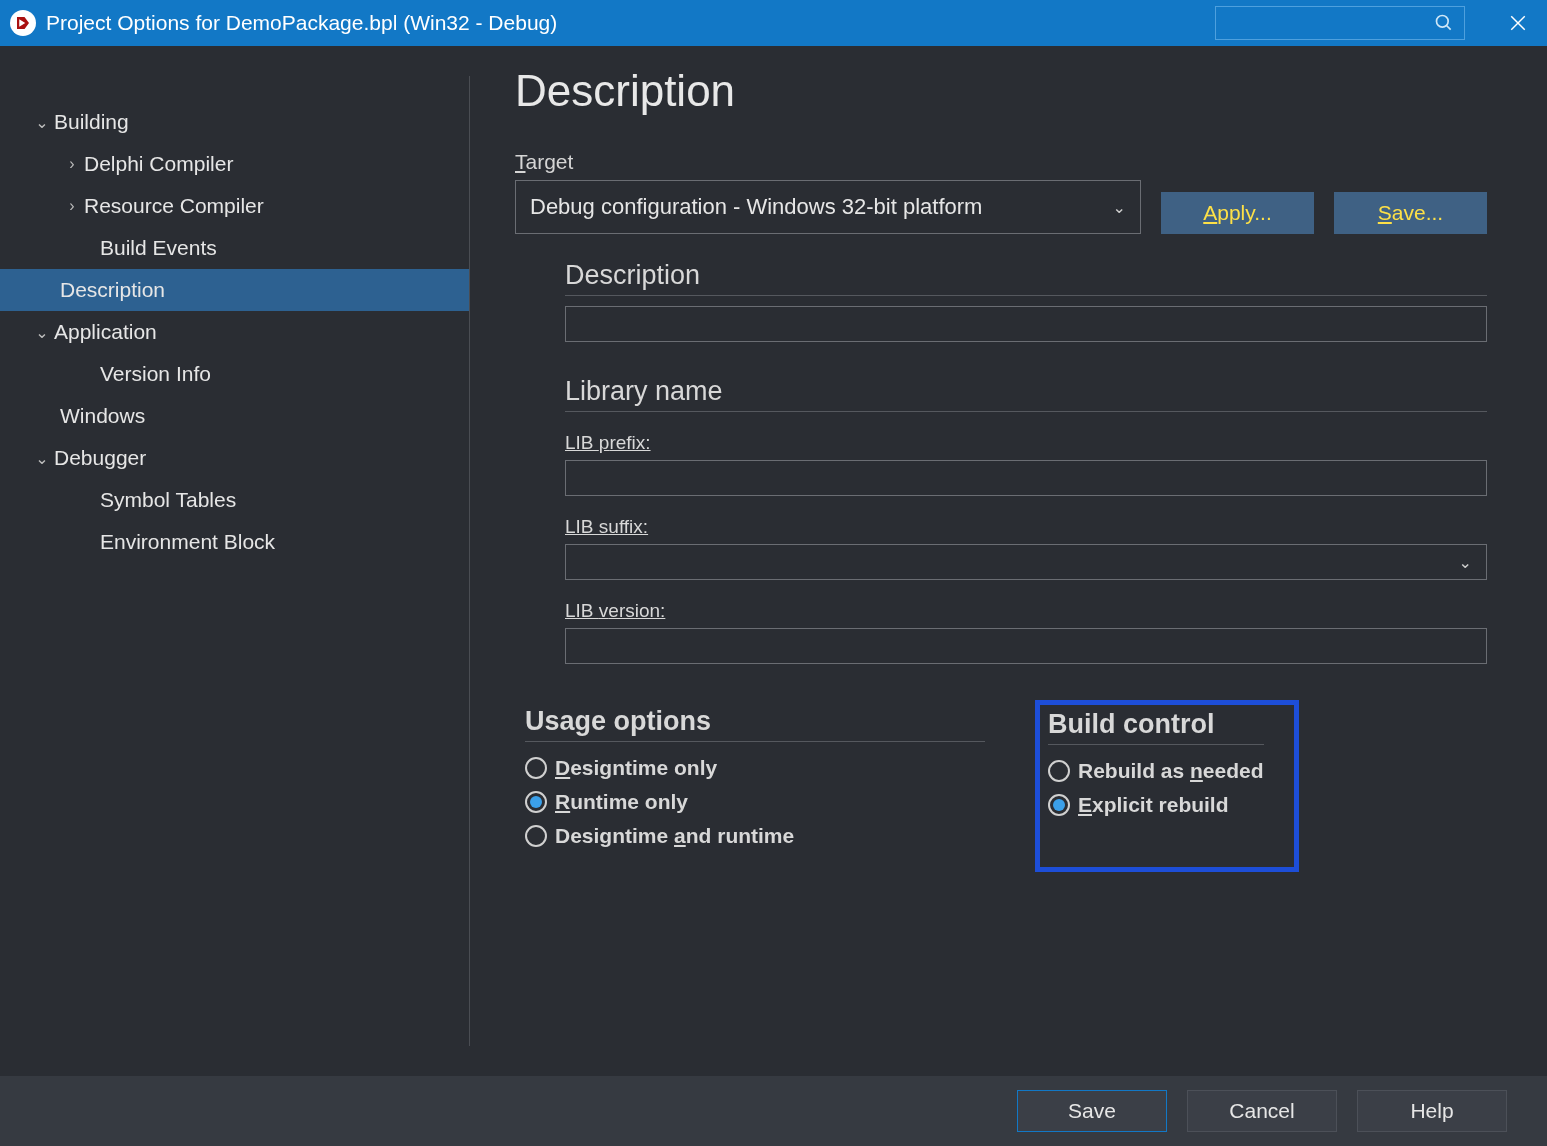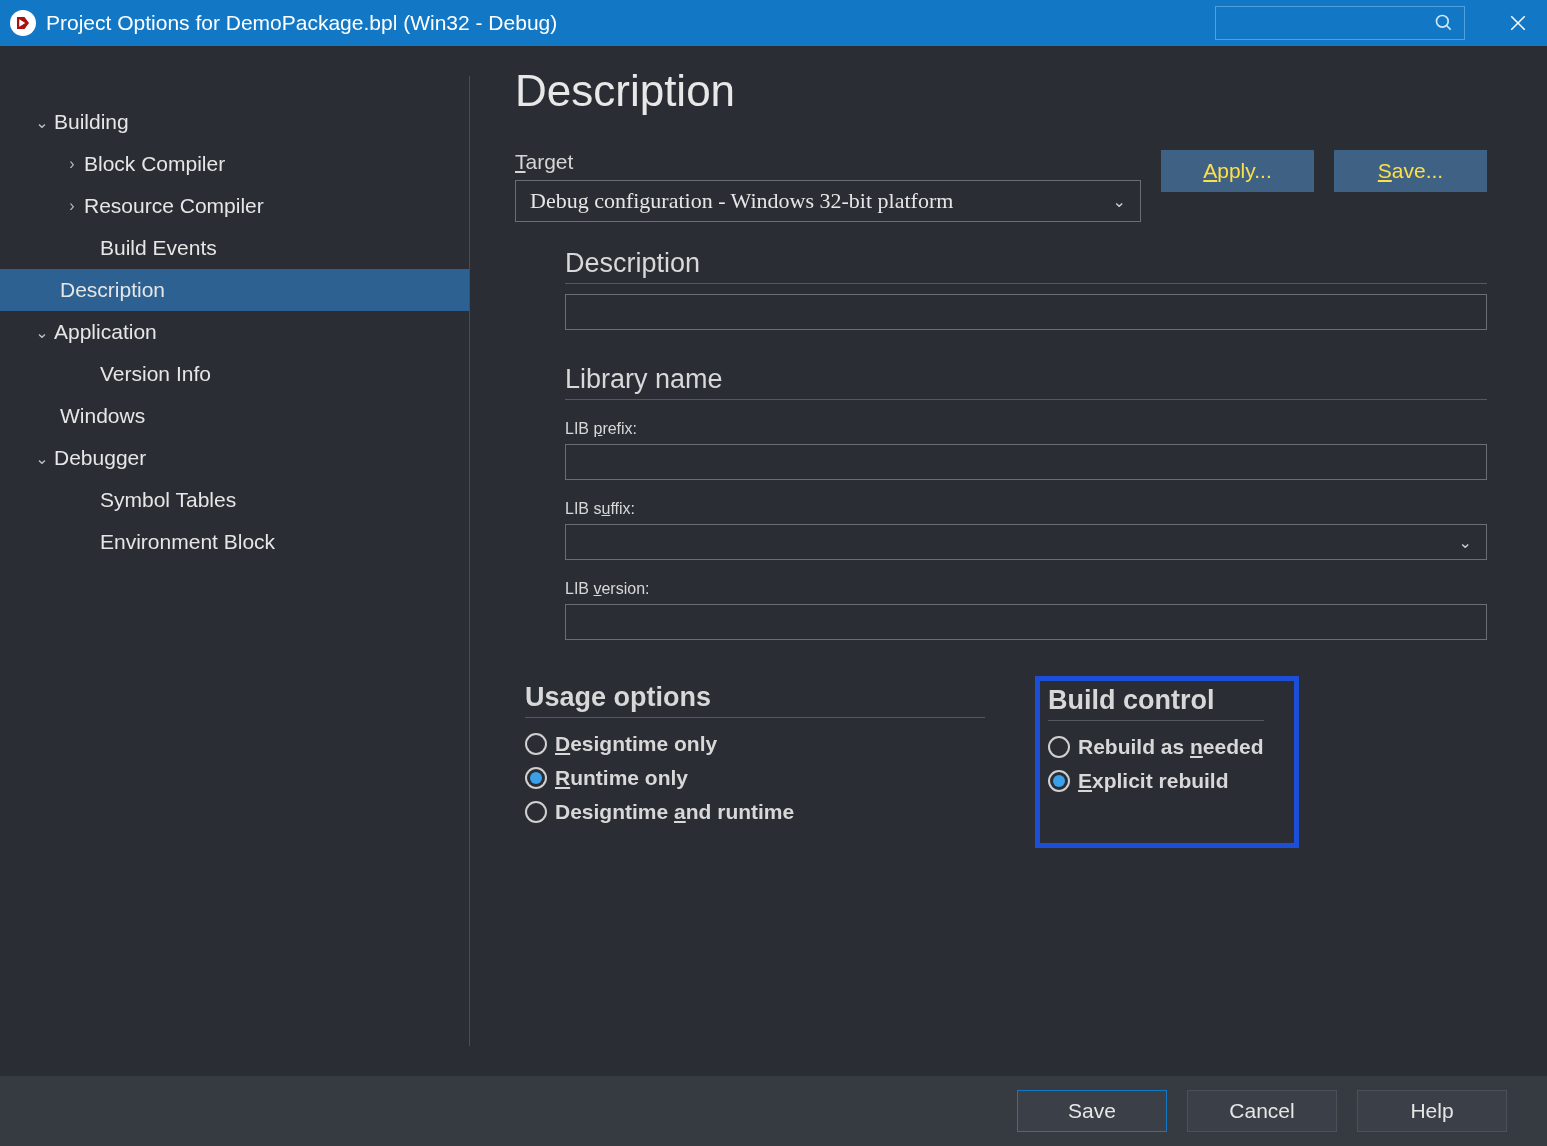--- a/index.html
+++ b/index.html
@@ -88,40 +88,40 @@
     overflow: auto;
   }
   .page-title {
     font-size: 44px;
     color: #e8e8e8;
     font-weight: 400;
     margin-bottom: 34px;
   }
   .target-row {
     display: flex;
+    align-items: flex-end;
     gap: 20px;
     margin-bottom: 26px;
   }
   .target-block { flex: 0 0 auto; }
   .field-label {
     font-size: 21px;
     margin-bottom: 6px;
     color: #d5d5d5;
   }
   .field-label .ul { text-decoration: underline; }
   .select-box {
-    width: 626px; height: 42px;
+    width: 626px; height: 54px;
     border: 1px solid #6a6d73;
     background: #2a2d33;
     display: flex; align-items: center;
     padding: 0 14px;
     font-size: 22px;
     color: #e6e6e6;
     position: relative;
-    font-family: Liberation Serif, serif;
   }
   .select-chevron {
     position: absolute; right: 14px;
     font-size: 16px; color: #ccc;
   }
   .btn-blue {
     height: 42px;
     width: 172px;
     background: #3f6184;
     color: #fde047;
@@ -155,22 +155,23 @@
     height: 36px;
     border: 1px solid #6a6d73;
     background: #2a2d33;
     display: flex; align-items: center;
     padding: 0 10px;
     font-size: 20px;
     position: relative;
   }
   .combo-chevron { position: absolute; right: 14px; color: #ccc; font-size: 16px; }
   .lib-label {
-    font-size: 16px;
+    font-size: 19px;
     margin: 20px 0 6px 0;
+    text-decoration: underline;
   }
   .lib-label .ul { text-decoration: underline; }
   .options-row {
     display: flex;
     margin-top: 36px;
     gap: 40px;
     margin-left: -50px;
   }
   .option-group {
     flex: 0 0 auto;
@@ -258,21 +259,21 @@
 
 <div class="main">
 
   <div class="sidebar">
     <div class="tree-item">
       <span class="tree-chevron">⌄</span>
       <span>Building</span>
     </div>
     <div class="tree-item tree-indent-1">
       <span class="tree-chevron">›</span>
-      <span>Block Compiler</span>
+      <span>Delphi Compiler</span>
     </div>
     <div class="tree-item tree-indent-1">
       <span class="tree-chevron">›</span>
       <span>Resource Compiler</span>
     </div>
     <div class="tree-item tree-indent-2">
       <span>Build Events</span>
     </div>
     <div class="tree-item tree-indent-1 selected" style="padding-left:60px">
       <span>Description</span>

